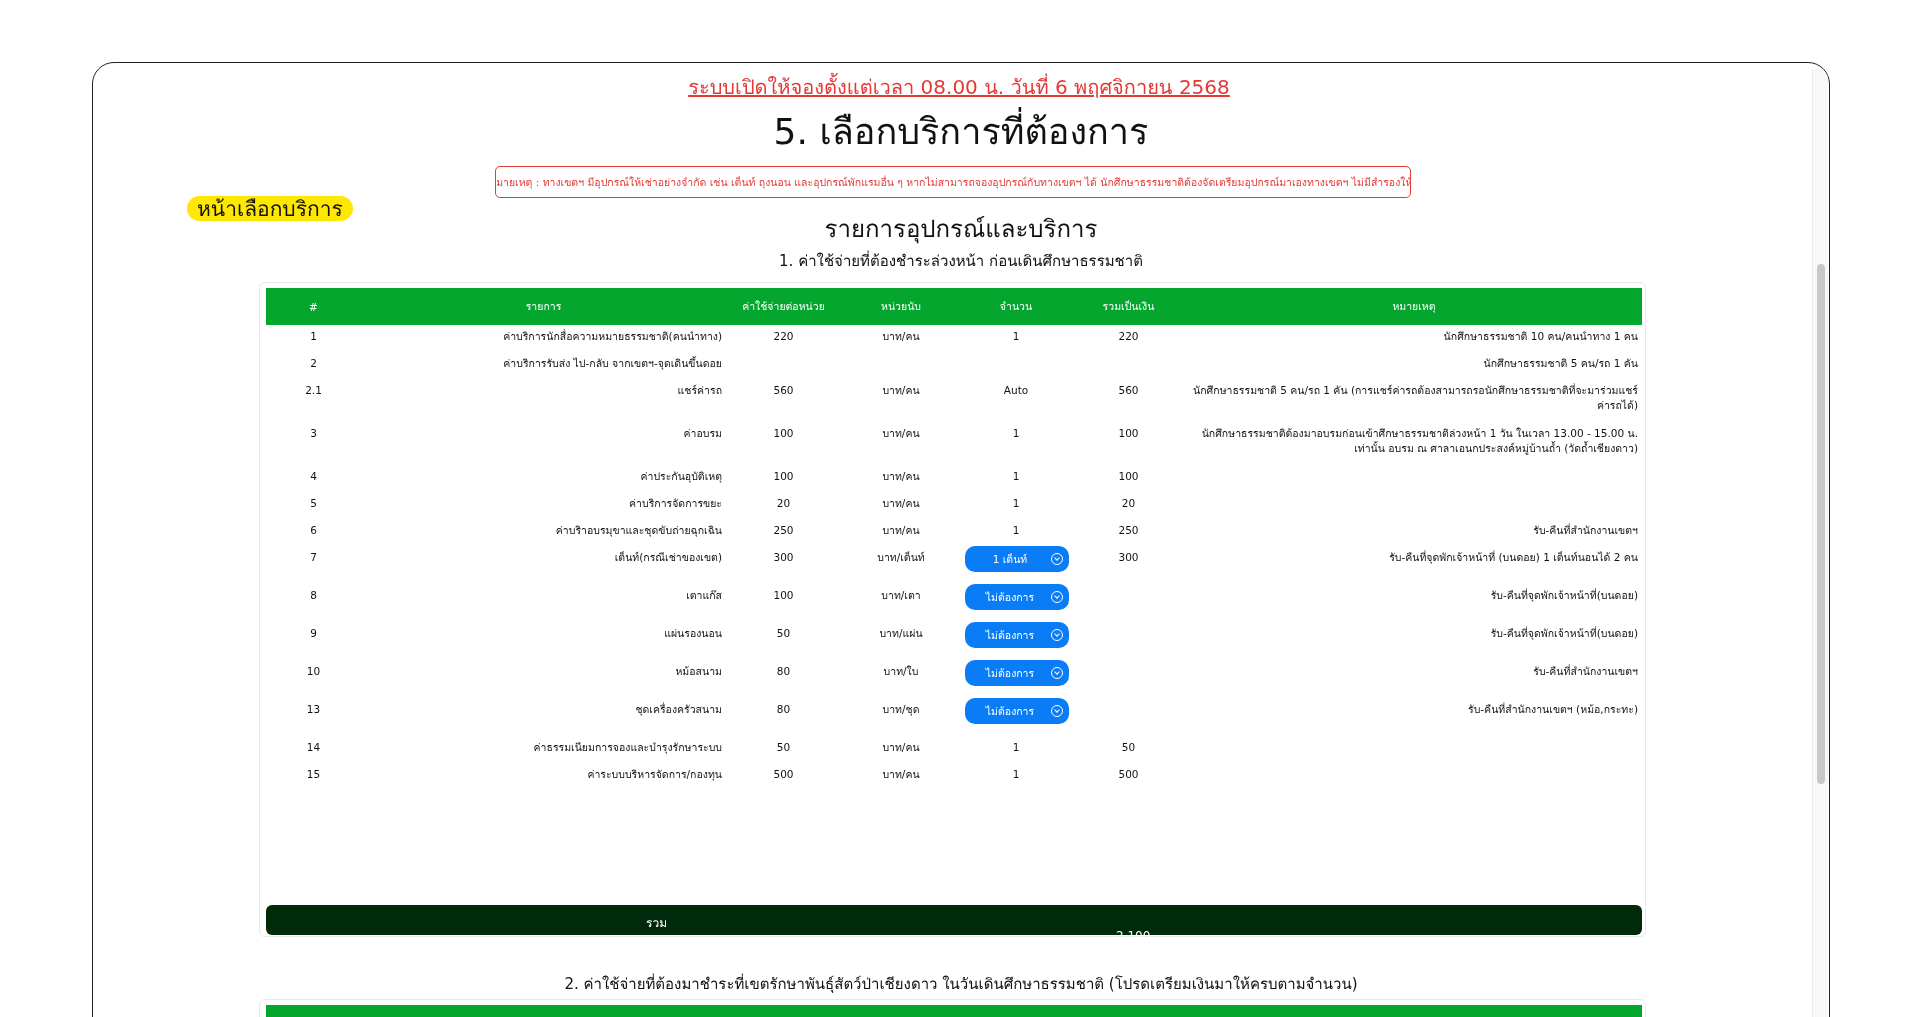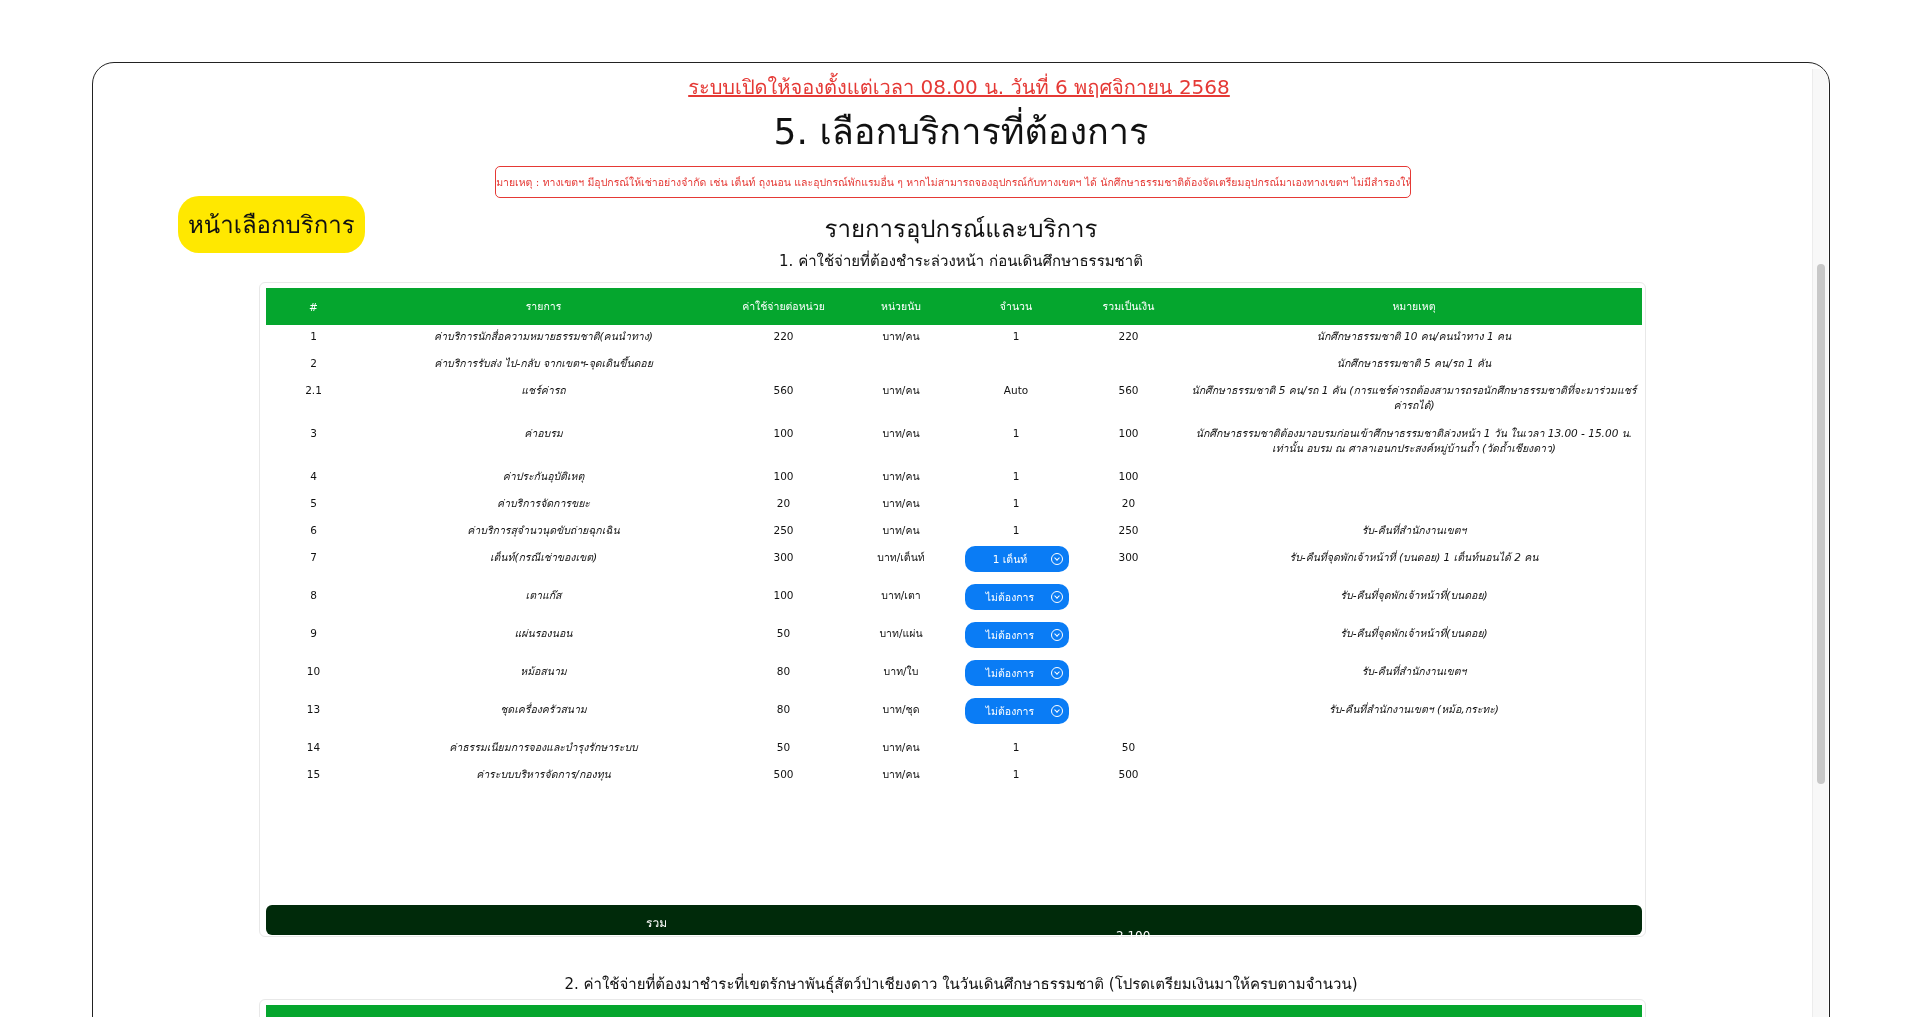--- a/index.html
+++ b/index.html
@@ -12,36 +12,36 @@
   .scrollthumb { position: absolute; left: 4px; top: 195px; width: 8px; height: 520px; background: #c8c8c8; border-radius: 4px; }
 
   .announce { position: absolute; left: 0; right: 4px; top: 8px; text-align: center; font-size: 20px; color: #e53935; text-decoration: underline; }
   .page-title { position: absolute; left: 0; right: 0; top: 40px; text-align: center; font-size: 36px; color: #111; }
   .notice {
     position: absolute; left: 402px; top: 103px; width: 916px; height: 32px;
     border: 1px solid #e53935; border-radius: 5px; color: #e53935; font-size: 10.5px;
     display: flex; align-items: center; justify-content: center; white-space: nowrap; overflow: hidden; padding: 0 6px;
   }
   .pill {
-    position: absolute; left: 85px; top: 133px; height: 57px; padding: 0 10px;
-    background: #ffe800; border-radius: 21px; font-size: 24px; color: #111;
+    position: absolute; left: 94px; top: 133px; height: 25px; padding: 0 10px;
+    background: #ffe800; border-radius: 21px; font-size: 21px; color: #111;
     display: flex; align-items: center; white-space: nowrap;
   }
   .list-title { position: absolute; left: 0; right: 0; top: 146px; text-align: center; font-size: 24px; color: #111; }
   .list-sub { position: absolute; left: 0; right: 0; top: 186px; text-align: center; font-size: 15px; color: #111; }
 
   .table-card {
     position: absolute; left: 166px; top: 219px; width: 1387px; height: 655px;
     border: 1px solid #e8e8e8; border-radius: 6px; background: #fff;
   }
   .tbl { position: absolute; left: 6px; top: 5px; width: 1376px; border-collapse: collapse; table-layout: fixed; font-size: 10.5px; }
   .tbl th { background: #05a62e; color: #fff; font-weight: normal; height: 37px; text-align: center; font-size: 10.5px; }
   .tbl td { vertical-align: top; padding: 4px 4px; line-height: 15px; color: #111; }
   .tbl td.c { text-align: center; }
-  .tbl td.l { text-align: center; font-style: italic; }
+  .tbl td.l { text-align: right; }
   .tbl tr.r-normal td { height: 27px; }
   .tbl tr.r-tall td { height: 43px; }
   .tbl tr.r-dd td { height: 38px; }
   .dd {
     display: inline-flex; align-items: center; justify-content: center; position: relative;
     width: 104px; height: 26px; background: #0a7cf5; color: #fff; border-radius: 10px;
     font-size: 10.5px; margin-top: -4px; cursor: pointer; padding-right: 14px;
   }
   .dd .chev {
     position: absolute; right: 6px; top: 7px; width: 12px; height: 12px;
@@ -147,21 +147,21 @@
           <td class="c">5</td>
           <td class="l">ค่าบริการจัดการขยะ</td>
           <td class="c">20</td>
           <td class="c">บาท/คน</td>
           <td class="c">1</td>
           <td class="c">20</td>
           <td class="l"></td>
         </tr>
         <tr class="r-normal">
           <td class="c">6</td>
-          <td class="l">ค่าบริการสุจำนวนุดขับถ่ายฉุกเฉิน</td>
+          <td class="l">ค่าบริาอบรมุขาและชุดขับถ่ายฉุกเฉิน</td>
           <td class="c">250</td>
           <td class="c">บาท/คน</td>
           <td class="c">1</td>
           <td class="c">250</td>
           <td class="l">รับ-คืนที่สำนักงานเขตฯ</td>
         </tr>
         <tr class="r-dd">
           <td class="c">7</td>
           <td class="l">เต็นท์(กรณีเช่าของเขต)</td>
           <td class="c">300</td>

